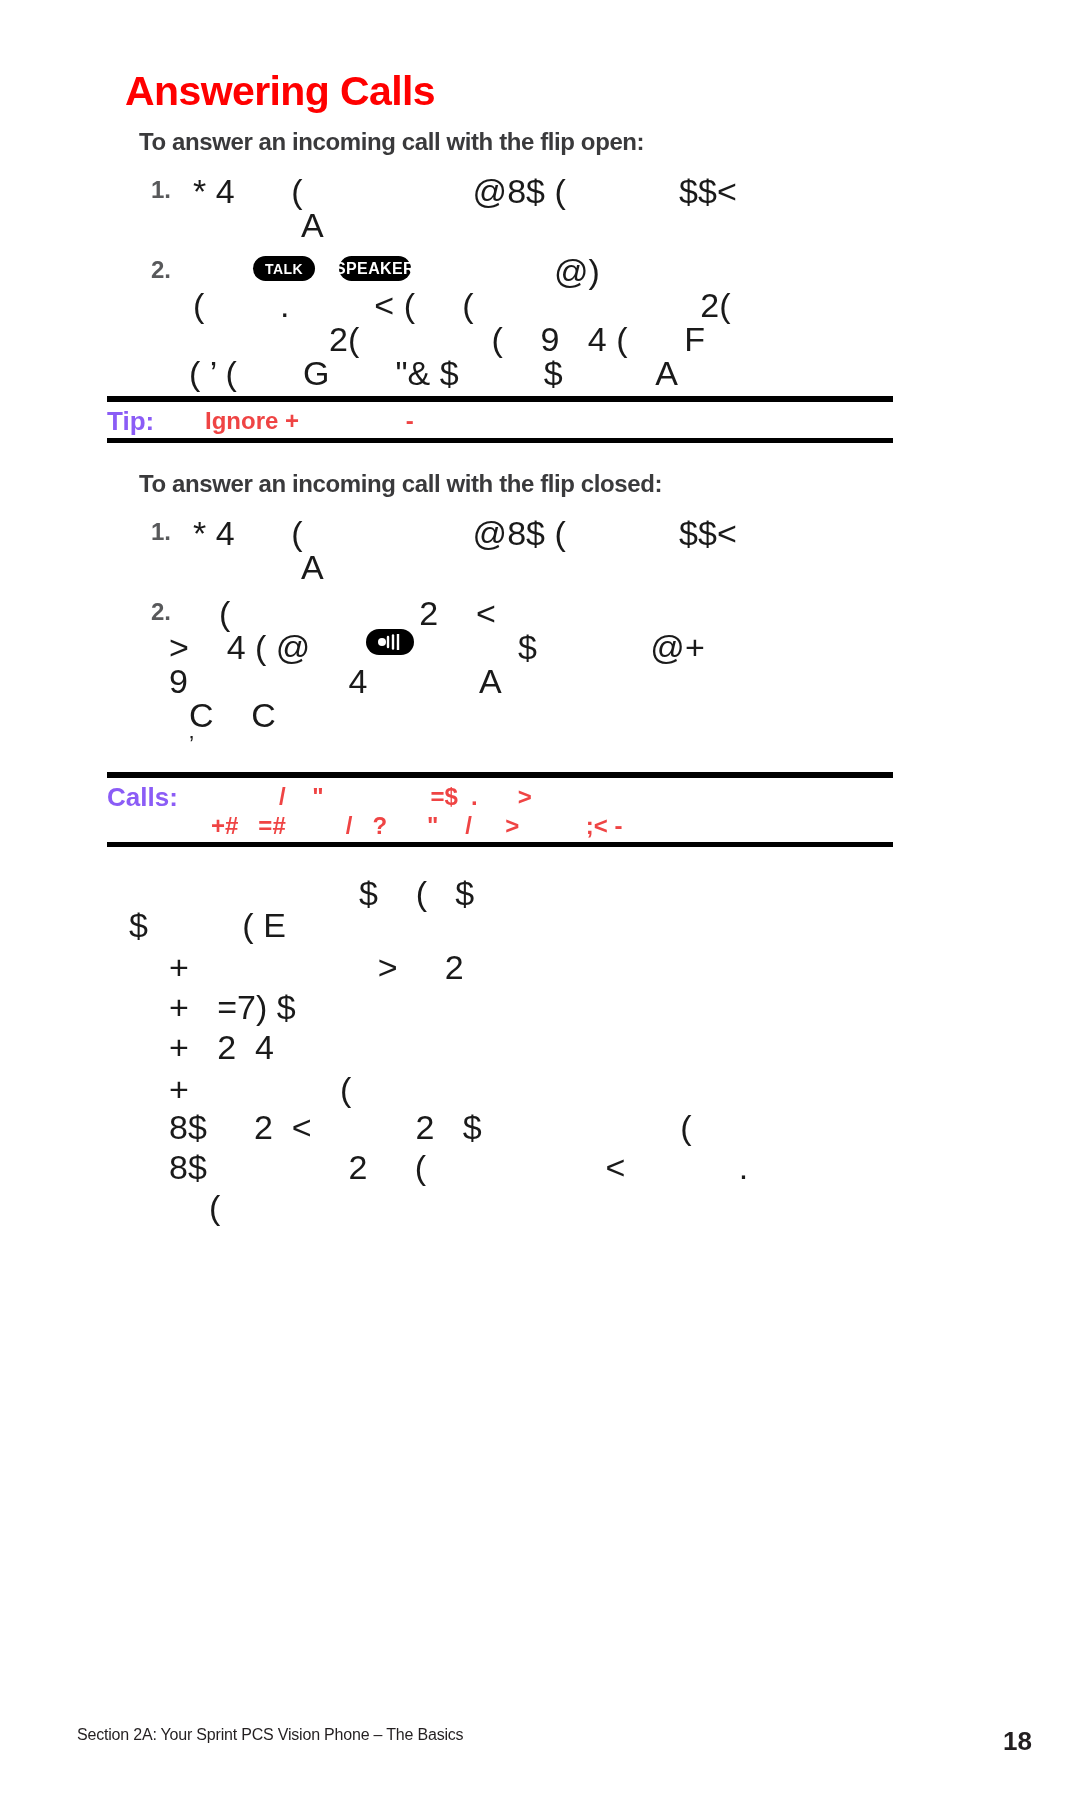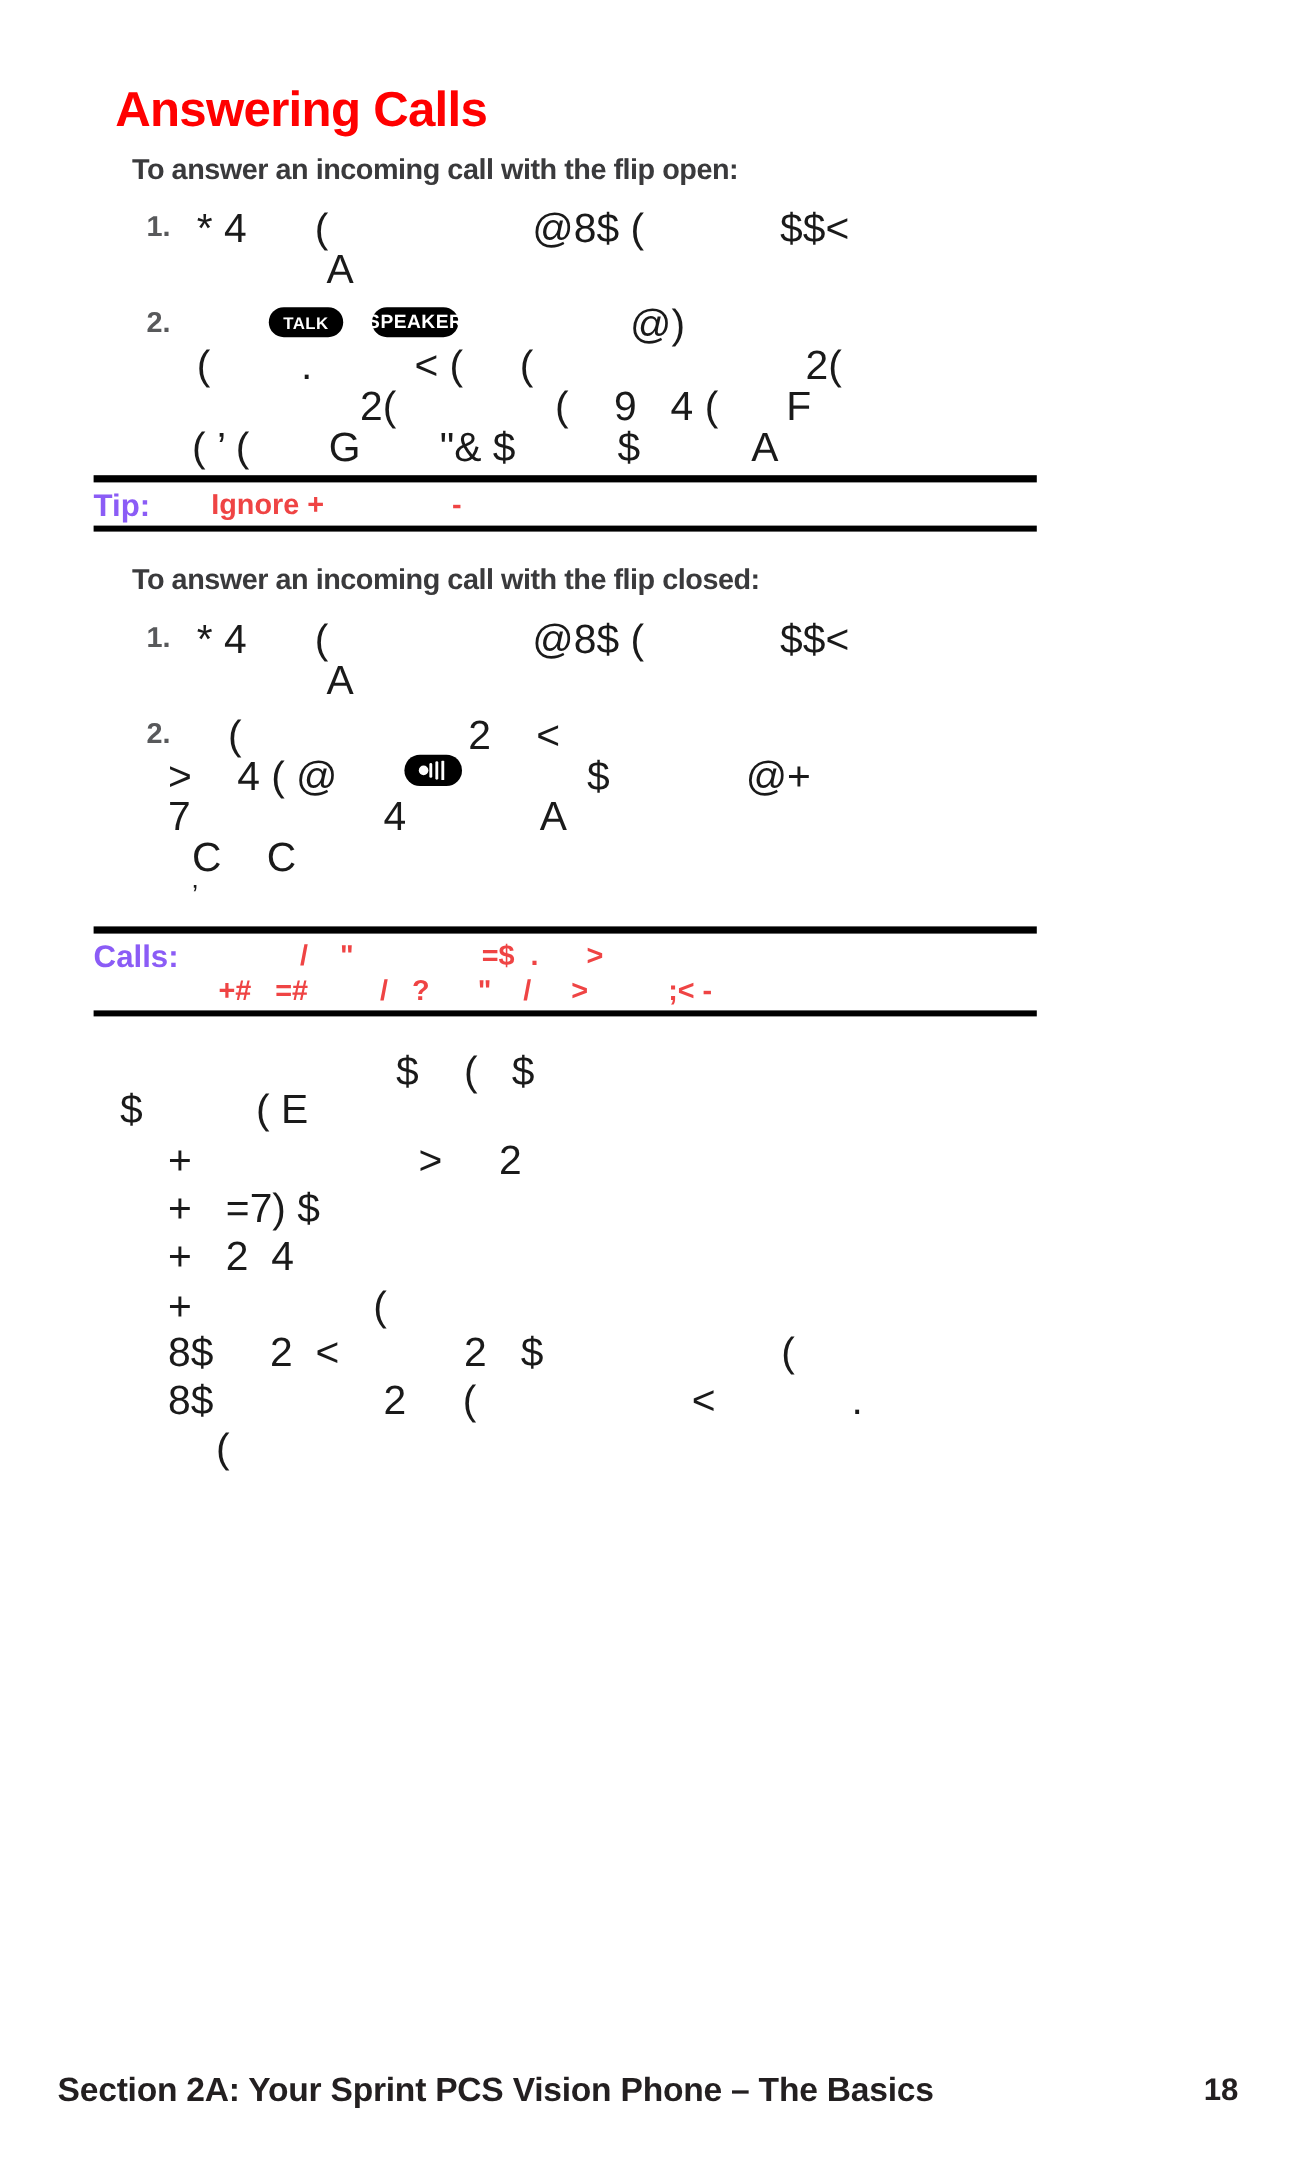--- a/index.html
+++ b/index.html
@@ -13,20 +13,21 @@
     position: relative;
     font-family: "Liberation Sans", sans-serif;
     color: #231f20;
     overflow: hidden;
   }
 
   .page {
     position: absolute;
     inset: 0;
     padding: 1px;
+    margin-left: 29px;
   }
 
   
   .page-title {
     position: absolute;
     left: 96px;
     top: 68px;
     font-size: 41px;
     font-weight: bold;
     color: #ff0000;
@@ -115,22 +116,22 @@
     font-weight: bold;
     color: #ef4444;
     white-space: pre;
   }
 
   
   .footer-text {
     position: absolute;
     left: 48px;
     top: 1726px;
-    font-size: 28px;
-    font-weight: bold;
+    font-size: 16px;
+    font-weight: normal;
     color: #231f20;
     letter-spacing: -0.2px;
   }
   .footer-page {
     position: absolute;
     right: 48px;
     top: 1726px;
     font-size: 26px;
     font-weight: bold;
     color: #231f20;
@@ -181,21 +182,21 @@
 
   <div class="keycap spk-icon" style="left:337px; top:629px;">
     <svg width="34" height="16" viewBox="0 0 34 16" aria-hidden="true">
       <circle cx="9" cy="8" r="4" fill="#ffffff"></circle>
       <path d="M15 3 L15 13" stroke="#ffffff" stroke-width="2.4" stroke-linecap="round" fill="none"></path>
       <path d="M20 1.5 L20 14.5" stroke="#ffffff" stroke-width="2.4" stroke-linecap="round" fill="none"></path>
       <path d="M25 0.5 L25 15.5" stroke="#ffffff" stroke-width="2.4" stroke-linecap="round" fill="none"></path>
     </svg>
   </div>
 
-  <div class="garb" style="left:140px; top:662px;">7                 4            A</div>
+  <div class="garb" style="left:140px; top:662px;">9                 4            A</div>
   <div class="garb" style="left:160px; top:696px;">C    C</div>
   <div class="garb small" style="left:160px; top:732px;">’</div>
 
   <div class="rule" style="top:772px;"></div>
   <div class="callout-label" style="left:78px; top:782px;">Calls:</div>
   <div class="callout-text" style="left:250px; top:783px;">/    "                =$  .      &gt;</div>
   <div class="callout-text" style="left:182px; top:812px;">+#   =#         /   ?      "    /     &gt;          ;&lt; -</div>
   <div class="rule thin" style="top:842px;"></div>
 
   <div class="garb" style="left:330px; top:874px;">$    (   $</div>

